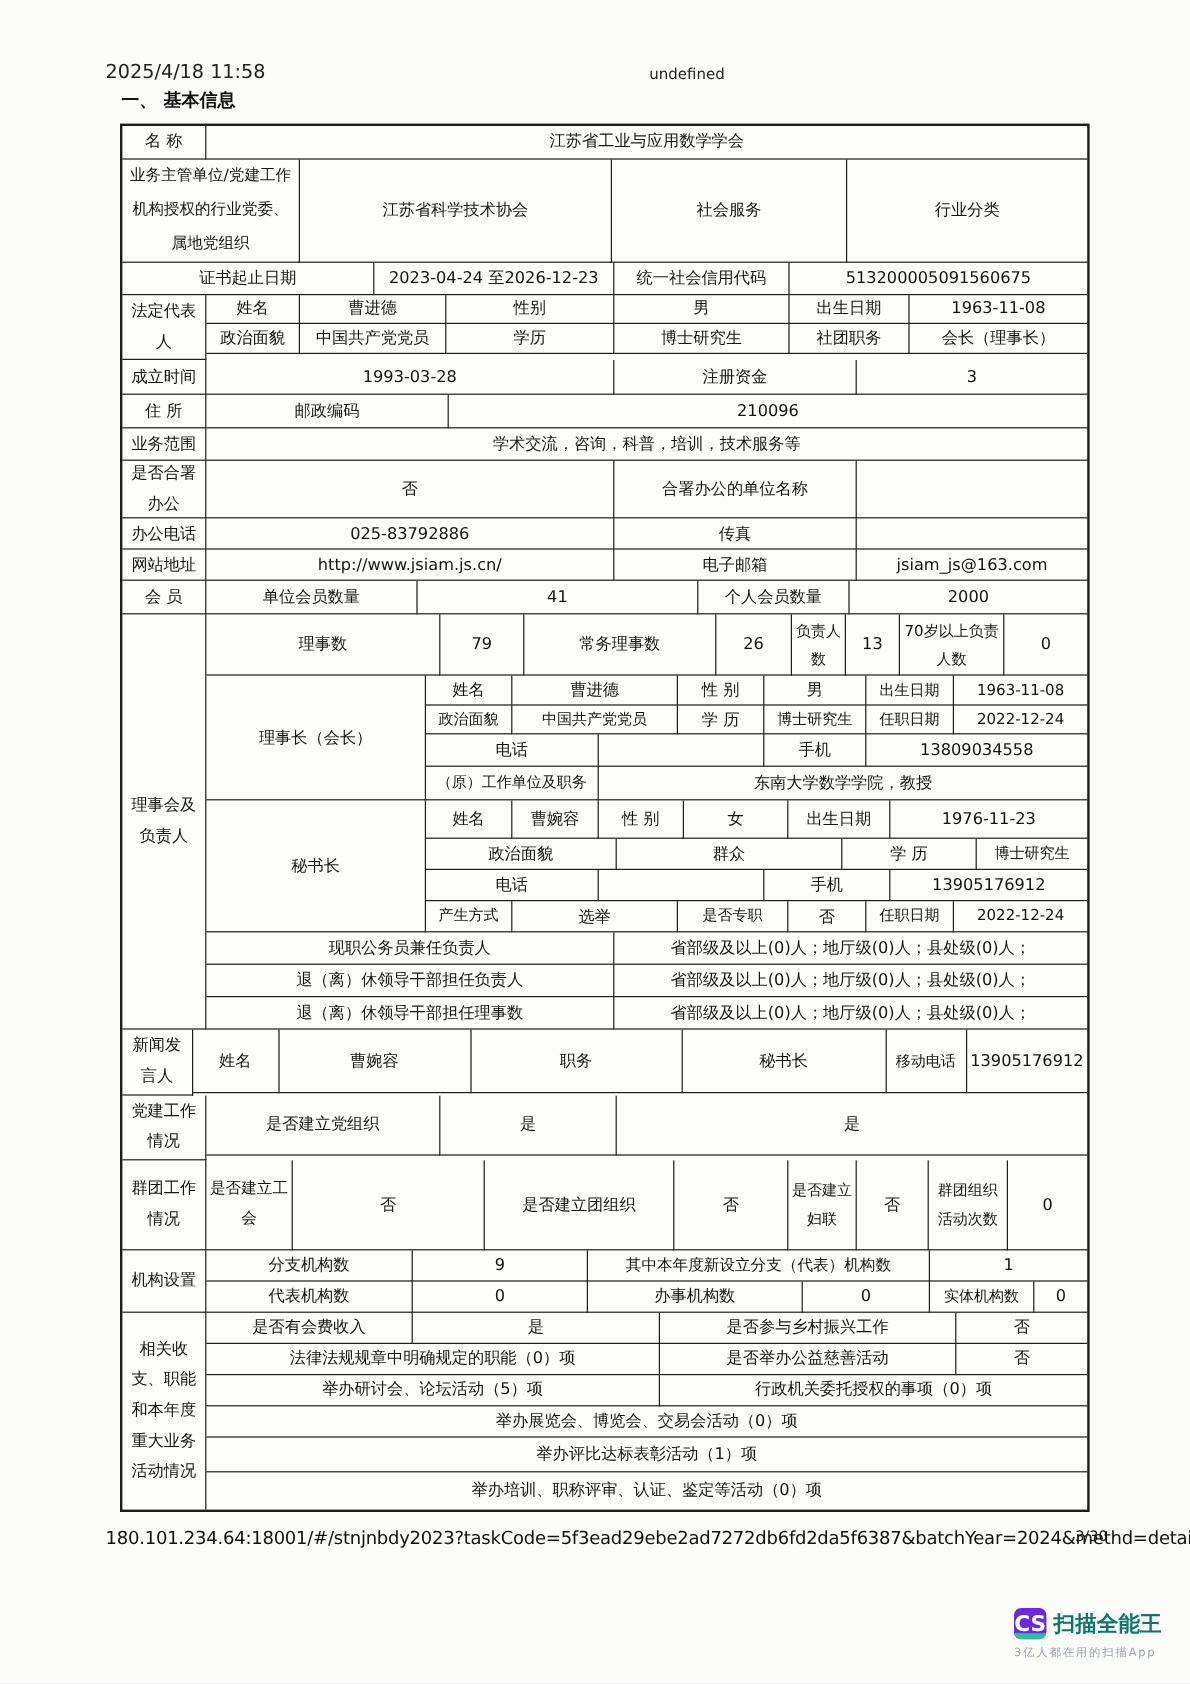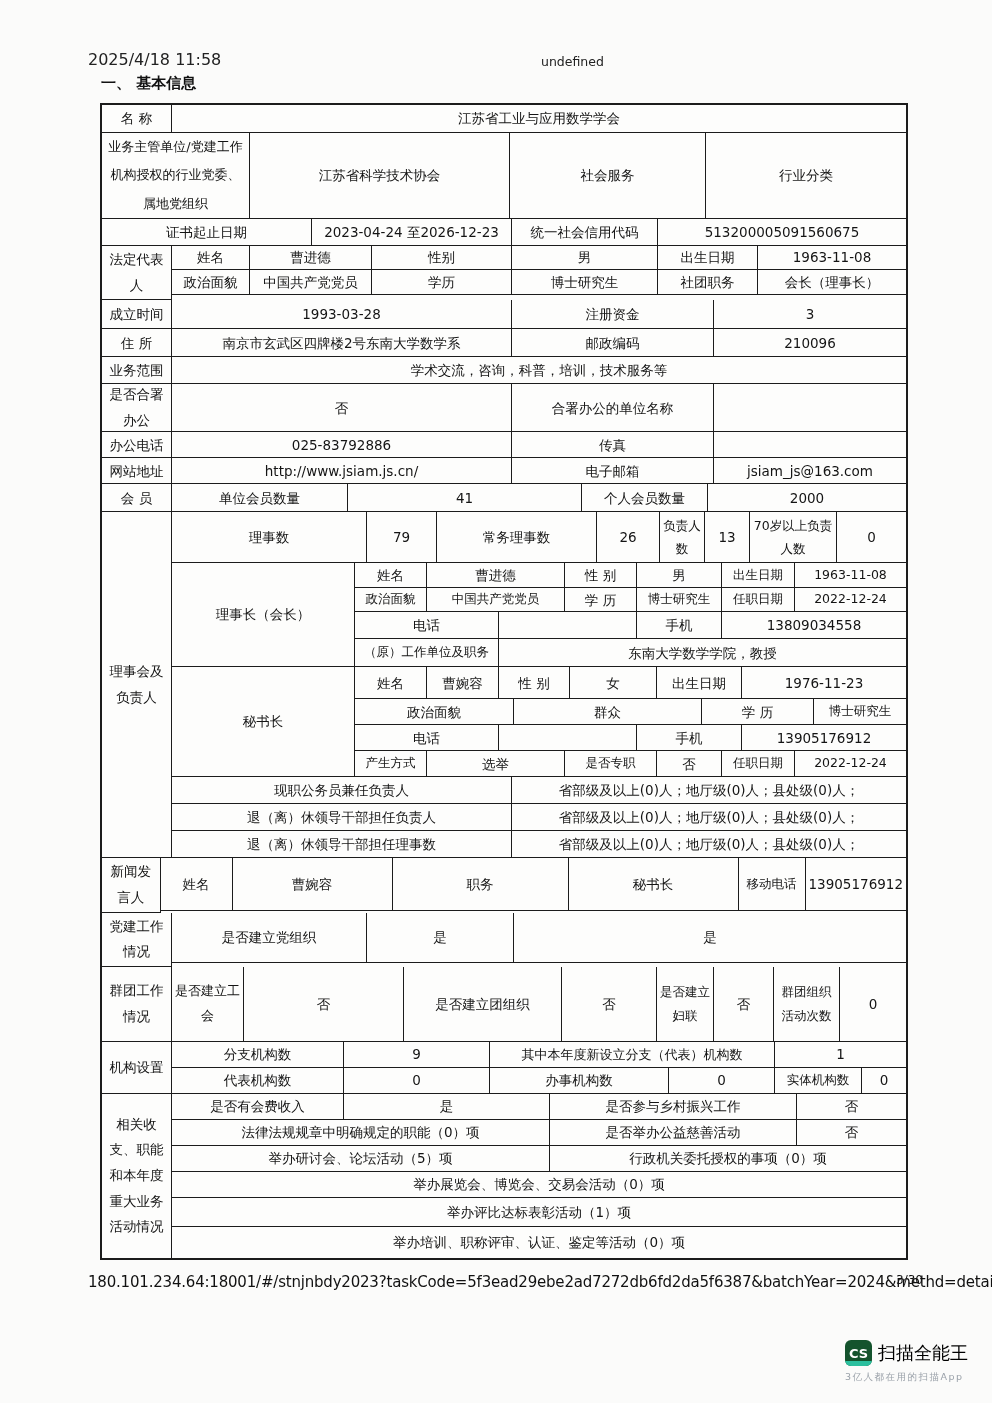--- a/index.html
+++ b/index.html
@@ -25,24 +25,24 @@
   .blabel{box-sizing:border-box;width:183px;border-right:1.5px solid #1c1c1c;border-bottom:1.5px solid #1c1c1c;
         display:flex;align-items:center;justify-content:center;text-align:center;font-size:13.5px;padding:1px 2px;}
   .bbody{flex:1;display:flex;flex-direction:column;}
   .fs12{font-size:12.5px;line-height:1.35;}
   .fs13{font-size:13px;line-height:1.5;}
   .nb{border-bottom:none !important;}
   .footer-url{position:absolute;left:88px;top:1273px;font-size:15px;letter-spacing:-0.2px;color:#111;white-space:nowrap;}
   .footer-page{position:absolute;left:896px;top:1273px;font-size:12px;color:#111;}
   .brand{position:absolute;left:845px;top:1340px;width:132px;}
   .brand-top{display:flex;align-items:center;gap:6px;}
-  .cs-badge{width:27px;height:26px;border-radius:6px;background:#14532d;position:relative;
-            display:flex;align-items:center;justify-content:center;color:#fff;font-weight:bold;font-size:13px;overflow:hidden;}
+  .cs-badge{width:27px;height:26px;border-radius:6px;background:#6d28d9;position:relative;
+            display:flex;align-items:center;justify-content:center;color:#fff;font-weight:bold;font-size:18px;overflow:hidden;}
   .cs-badge::after{content:"";position:absolute;left:0;right:0;bottom:0;height:5px;background:#2bbf9e;}
-  .brand-name{font-size:18px;font-weight:normal;color:#000000;}
+  .brand-name{font-size:18px;font-weight:bold;color:#0f766e;}
   .brand-tag{margin-top:5px;font-size:9.5px;letter-spacing:1.5px;color:#9aa1a9;white-space:nowrap;}
 </style>
 </head>
 <body>
 
 <div class="page">
 
   <div class="hdr-time">2025/4/18 11:58</div>
   <div class="hdr-doc">undefined</div>
   <div class="sec-title">一、 基本信息</div>
@@ -92,21 +92,20 @@
 
     <div class="row" style="height:29px">
       <div class="c" style="width:70px">成立时间</div>
       <div class="c" style="width:340px">1993-03-28</div>
       <div class="c" style="width:202px">注册资金</div>
       <div class="c grow">3</div>
     </div>
 
     <div class="row" style="height:28px">
       <div class="c" style="width:70px">住 所</div>
-      <div class="c" style="width:340px">南京市玄武区四牌楼2号东南大学数学系</div>
       <div class="c" style="width:202px">邮政编码</div>
       <div class="c grow">210096</div>
     </div>
 
     <div class="row" style="height:27px">
       <div class="c" style="width:70px">业务范围</div>
       <div class="c grow">学术交流，咨询，科普，培训，技术服务等</div>
     </div>
 
     <div class="row" style="height:48px">

